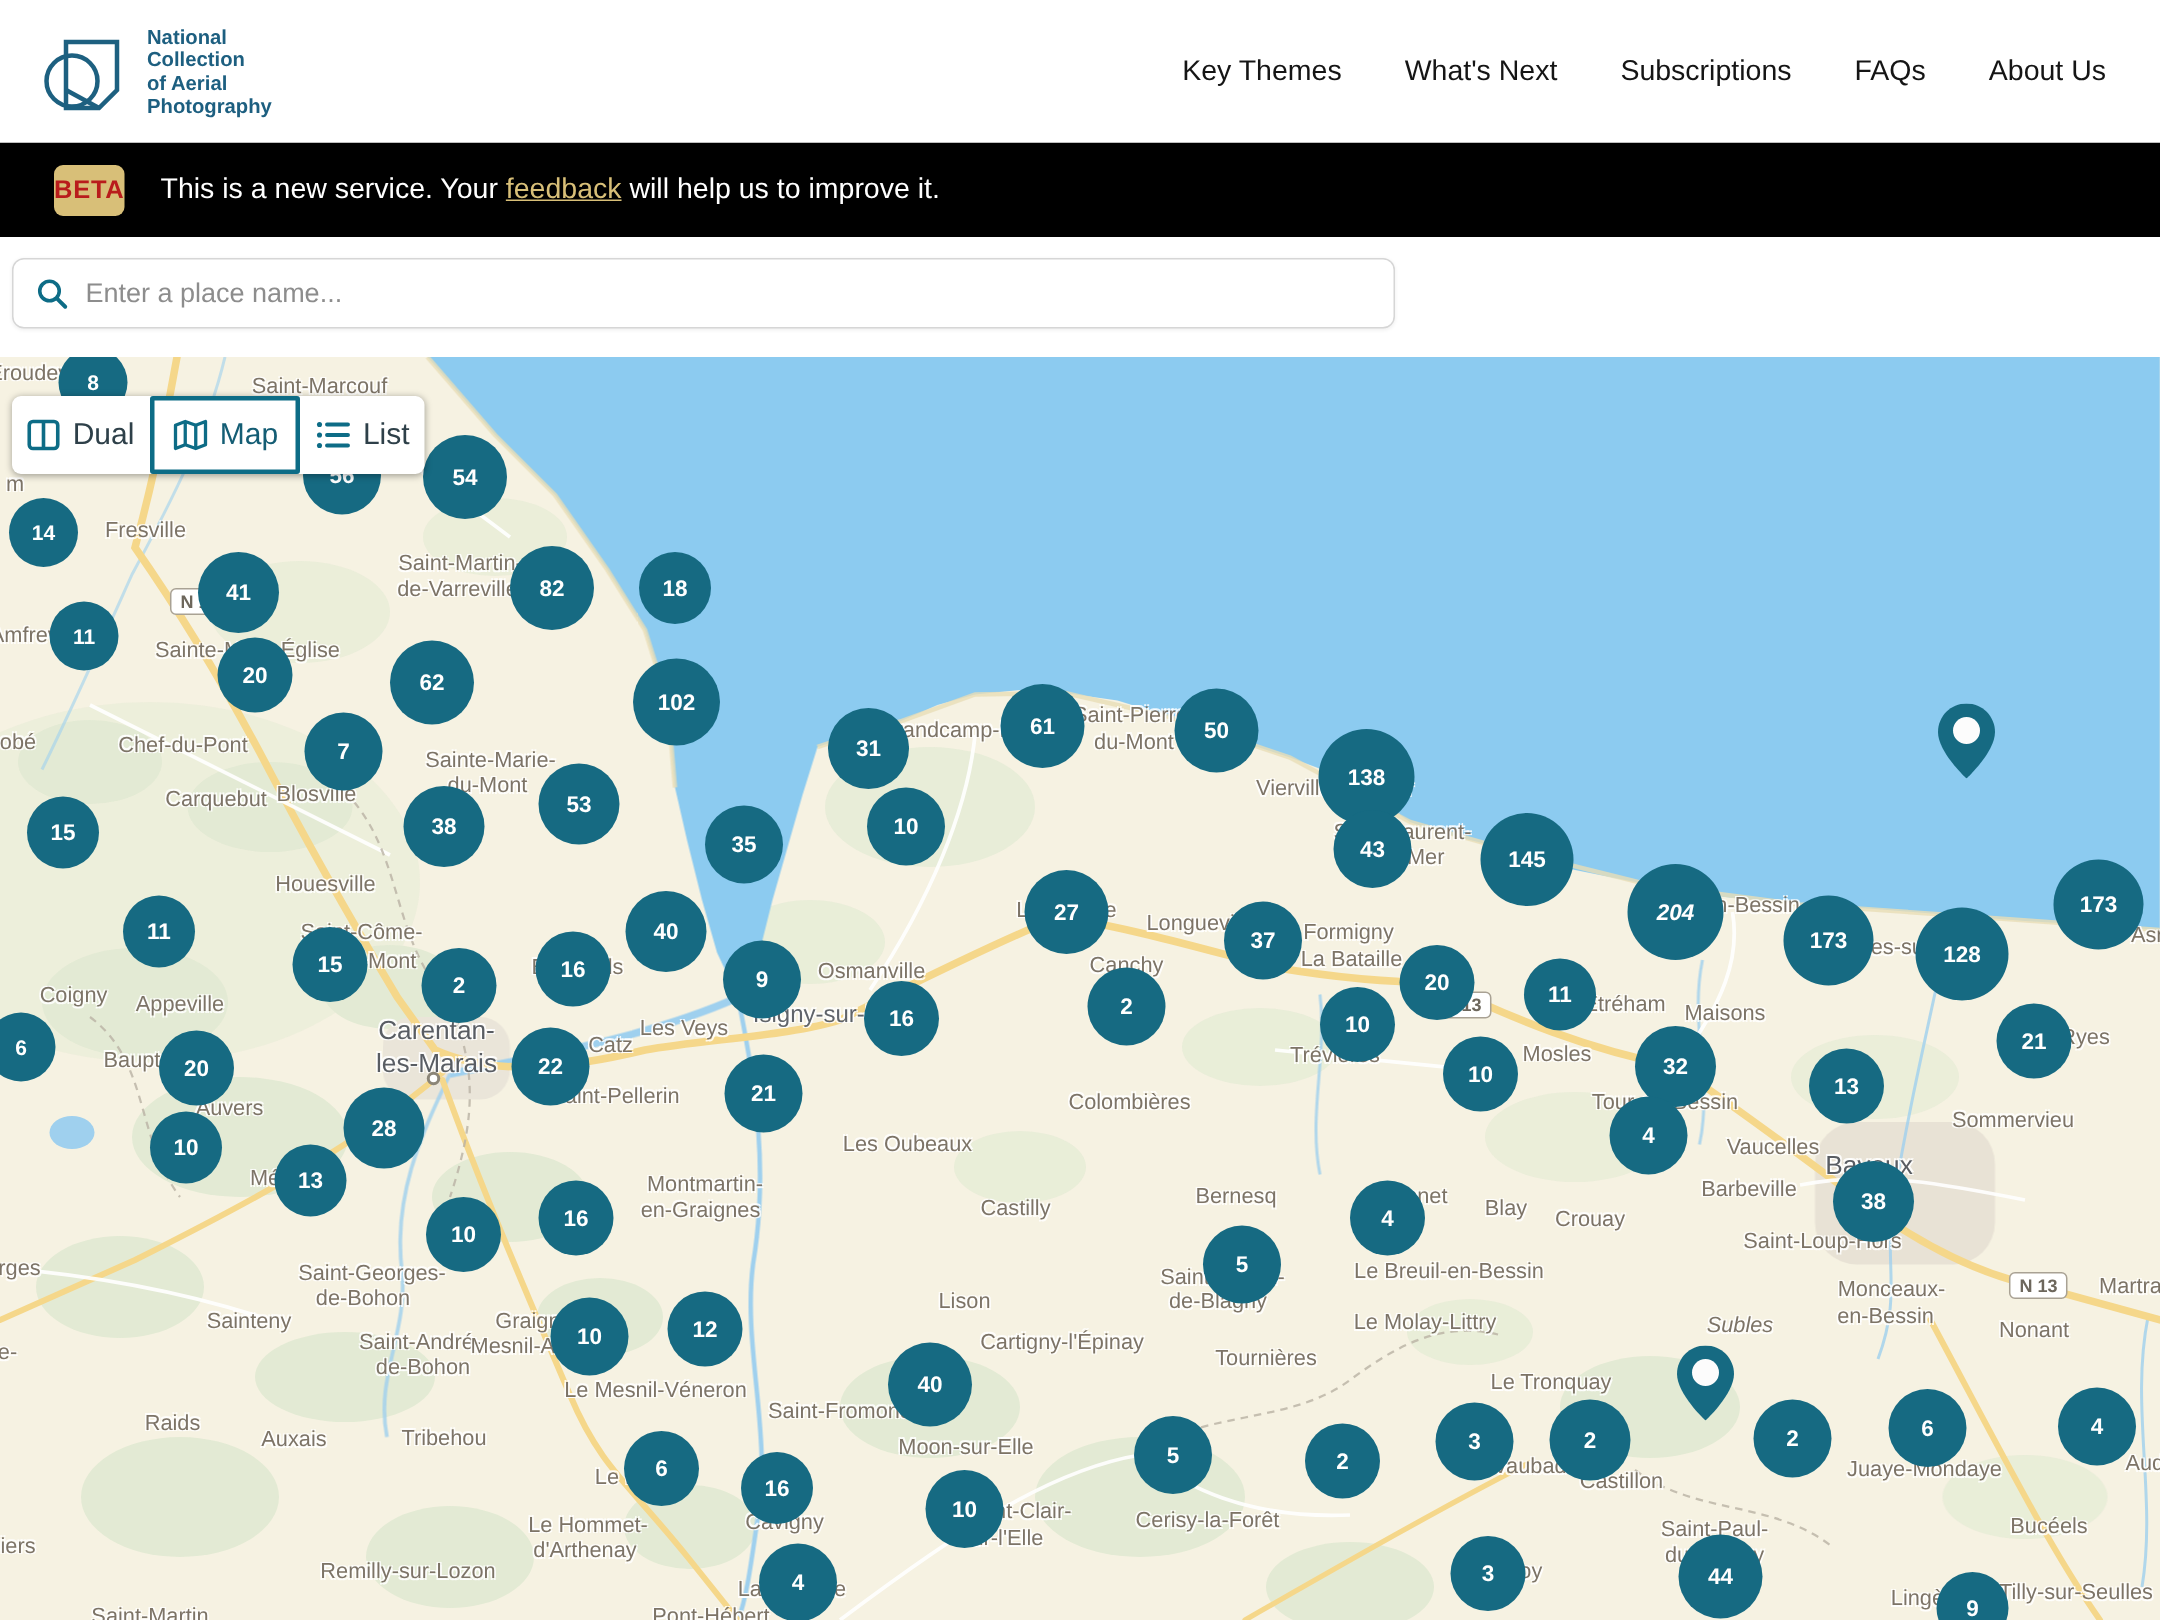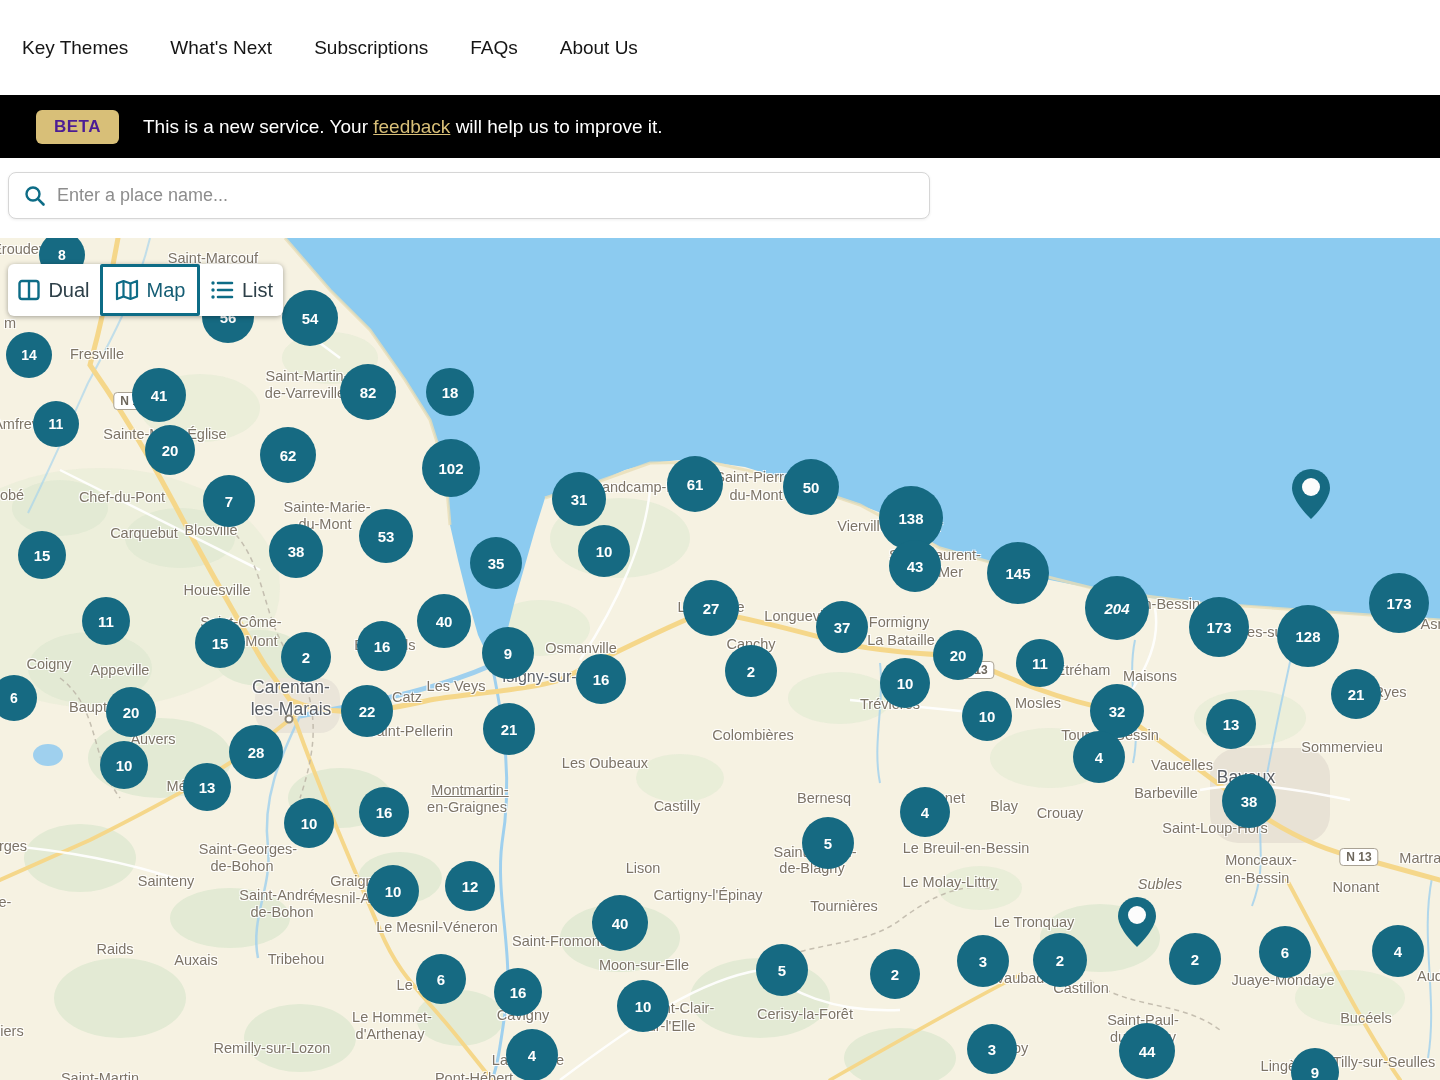--- a/index.html
+++ b/index.html
@@ -9,22 +9,22 @@
   
   .header { height:95px; background:#fff; display:flex; align-items:center;
             justify-content:space-between; padding:0 36px 0 22px; position:relative; z-index:20; }
   .brand { display:flex; align-items:center; gap:10px; }
   .brand-text { color:#1d5f80; font-size:13.5px; font-weight:700; line-height:1.12; }
   .nav { display:flex; gap:42px; }
   .nav-item { font-size:19px; color:#151515; font-weight:500; cursor:pointer; white-space:nowrap; }
 
   
   .beta { height:63px; background:#000; display:flex; align-items:center; padding:0 36px; gap:24px; }
-  .beta-badge { background:#d8bf78; color:#4c1d95; font-weight:700; font-size:17px;
-                letter-spacing:.5px; padding:7px 18px; border-radius:6px; }
+  .beta-badge { background:#d8bf78; color:#b91c1c; font-weight:700; font-size:17px;
+                letter-spacing:.5px; padding:7px 0; border-radius:6px; }
   .beta-msg { color:#fff; font-size:19px; }
   .beta-msg a { color:#d8bf78; text-decoration:underline; cursor:pointer; }
 
   
   .search-wrap { height:80px; background:#fff; position:relative; z-index:20; }
   .search-box { position:absolute; left:8px; top:14px; width:922px; height:47px; background:#fff;
                 border:1px solid #d6d6d6; border-radius:8px; display:flex; align-items:center;
                 padding:0 14px; box-shadow:0 1px 3px rgba(0,0,0,.07); }
   .search-box input { border:none; outline:none; flex:1; font-size:18px; color:#444;
                       font-family:"Liberation Sans", sans-serif; margin-left:10px; }
@@ -61,20 +61,35 @@
                  color:#2e4049; font-size:20px; font-weight:500; }
   .toggle-item.dual { width:92px; }
   .toggle-item.map-btn { width:100px; border:3px solid #0d6c86; border-radius:2px; color:#145d74; }
   .toggle-item.list { flex:1; }
   .ticon { display:flex; align-items:center; }
 </style>
 </head>
 <body>
 
 <div class="header">
+  <div class="brand">
+    <span class="ticon">
+      <svg width="66" height="64" viewBox="0 0 66 64" fill="none">
+        <circle cx="26" cy="38" r="17" stroke="#1d6080" stroke-width="3"></circle>
+        <path d="M22 12 H56 V44 L44 56 H22 Z" stroke="#1d6080" stroke-width="3" fill="none"></path>
+        <path d="M22 44 L44 56" stroke="#1d6080" stroke-width="3"></path>
+      </svg>
+    </span>
+    <div class="brand-text">
+      <div>National</div>
+      <div>Collection</div>
+      <div>of Aerial</div>
+      <div>Photography</div>
+    </div>
+  </div>
   <div class="nav">
     <span class="nav-item">Key Themes</span>
     <span class="nav-item">What's Next</span>
     <span class="nav-item">Subscriptions</span>
     <span class="nav-item">FAQs</span>
     <span class="nav-item">About Us</span>
   </div>
 </div>
 
 <div class="beta">
@@ -266,21 +281,21 @@
       <div class="map-label v" style="left: 560px; top: 703px;">Saint-Fromond</div>
       <div class="map-label v" style="left: 678px; top: 770px;">Saint-Clair-</div>
       <div class="map-label v" style="left: 668px; top: 788px;">sur-l'Elle</div>
       <div class="map-label v" style="left: 523px; top: 777px;">Cavigny</div>
       <div class="map-label v" style="left: 528px; top: 822px;">La Meauffe</div>
       <div class="map-label v" style="left: 474px; top: 840px;">Pont-Hébert</div>
       <div class="map-label v" style="left: 392px; top: 779px;">Le Hommet-</div>
       <div class="map-label v" style="left: 390px; top: 796px;">d'Arthenay</div>
       <div class="map-label v" style="left: 428px; top: 747px;">Le Dézert</div>
       <div class="map-label v" style="left: 437px; top: 689px;">Le Mesnil-Véneron</div>
-      <div class="map-label v" style="left: 470px; top: 552px; text-decoration: underline;">Montmartin-</div>
+      <div class="map-label v" style="left: 470px; top: 552px;">Montmartin-</div>
       <div class="map-label v" style="left: 467px; top: 569px;">en-Graignes</div>
       <div class="map-label v" style="left: 13px; top: 608px;">rges</div>
       <div class="map-label v" style="left: 248px; top: 611px;">Saint-Georges-</div>
       <div class="map-label v" style="left: 242px; top: 628px;">de-Bohon</div>
       <div class="map-label v" style="left: 5px; top: 664px;">e-</div>
       <div class="map-label v" style="left: 166px; top: 643px;">Sainteny</div>
       <div class="map-label v" style="left: 280px; top: 657px;">Saint-André-</div>
       <div class="map-label v" style="left: 282px; top: 674px;">de-Bohon</div>
       <div class="map-label v" style="left: 362px; top: 643px;">Graignes-</div>
       <div class="map-label v" style="left: 356px; top: 660px;">Mesnil-Angot</div>

